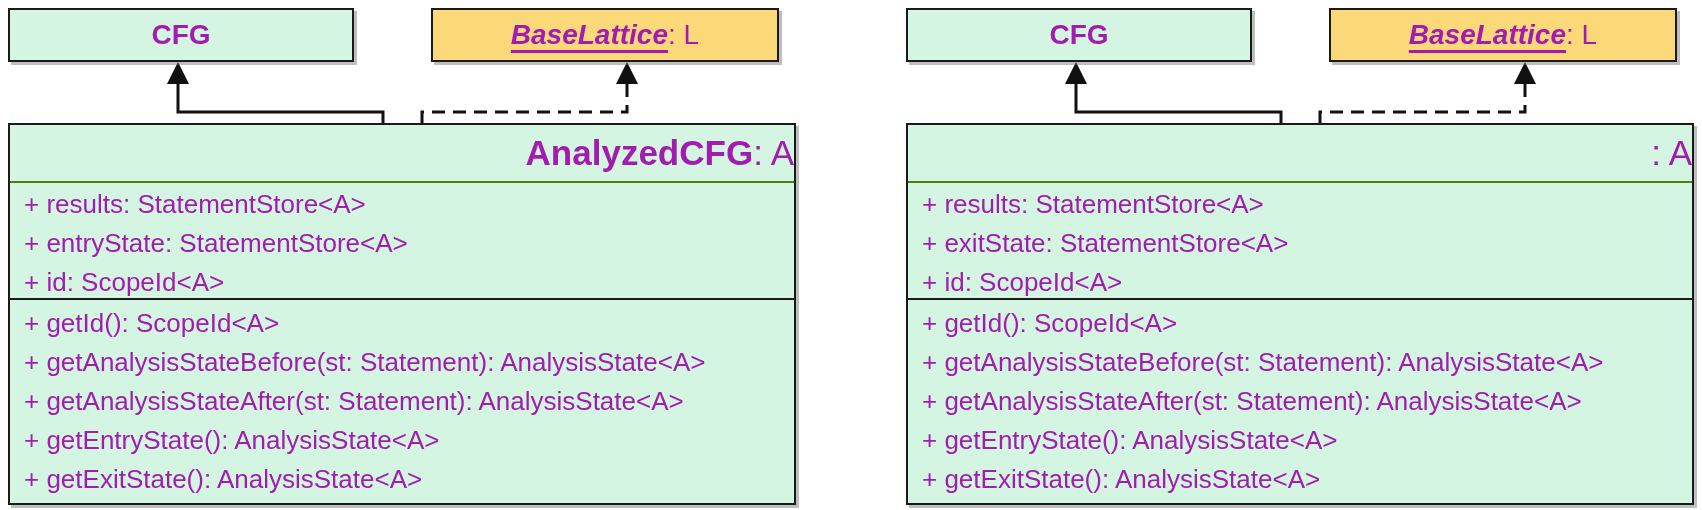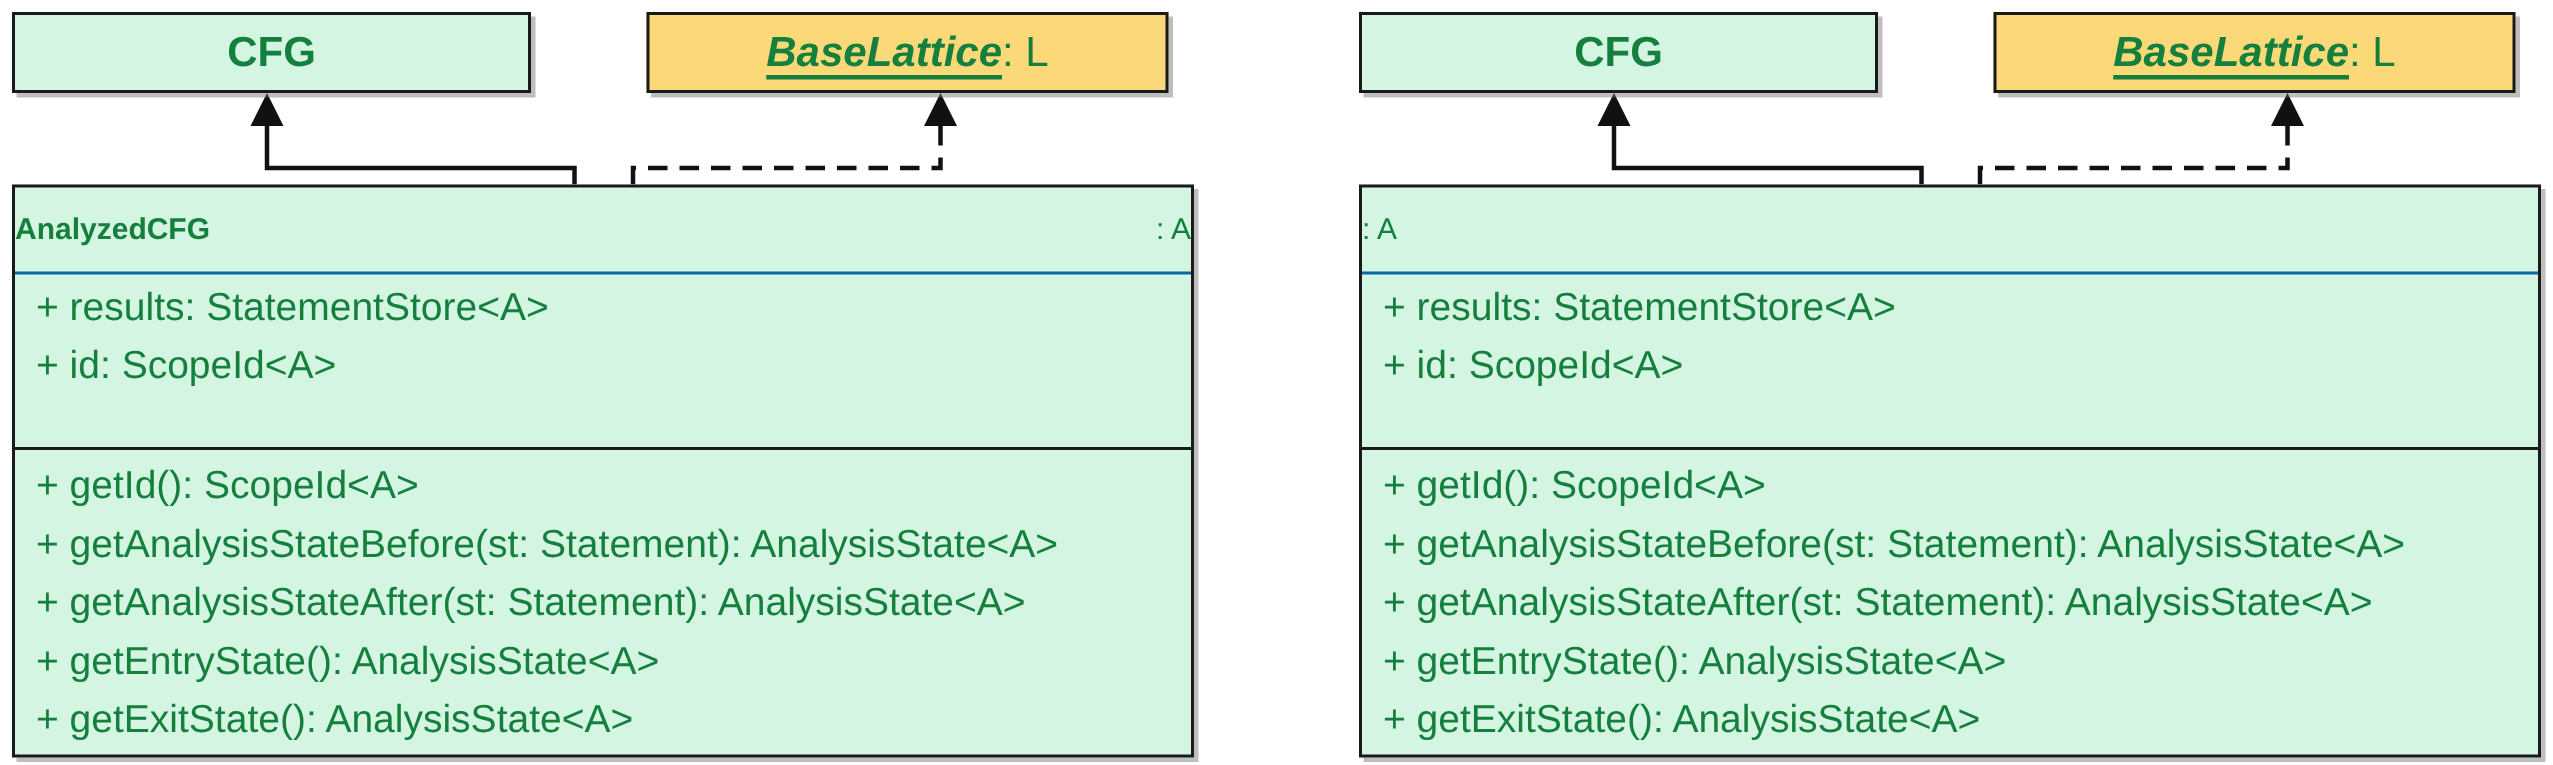--- a/index.html
+++ b/index.html
@@ -1,21 +1,21 @@
 <!DOCTYPE html>
 <html><head>
 <meta charset="utf-8">
 <style>
   html,body{margin:0;padding:0;background:#ffffff;}
   .canvas{
     position:relative;
     width:1702px;height:510px;
     background:#ffffff;
     font-family:"Liberation Sans","DejaVu Sans",sans-serif;
-    color:#15803d;
+    color:#a21caf;
     overflow:hidden;
   }
   .panel{position:absolute;top:0;width:796px;height:510px;}
   .panel.left{left:8px;}
   .panel.right{left:906px;}
 
   .connectors{position:absolute;left:0;top:0;width:796px;height:125px;}
 
   .parent-box{
     position:absolute;top:8px;height:54px;
@@ -37,23 +37,23 @@
 
   .class-box{
     position:absolute;left:0;top:123px;width:788px;height:382px;
     box-sizing:border-box;
     border:2px solid #1a1a1a;
     background:#d5f5e3;
     box-shadow:3px 3px 0 rgba(110,110,110,0.45);
   }
   .class-title{
     box-sizing:border-box;height:58px;
-    border-bottom:2px solid #0369a1;
-    display:flex;align-items:center;justify-content:space-between;
-    font-size:20px;
+    border-bottom:2px solid #4d7c0f;
+    display:flex;align-items:center;justify-content:flex-end;
+    font-size:35px;
   }
   .compartment{box-sizing:border-box;padding:2px 0 12px 14px;}
   .compartment.attrs{height:117px;border-bottom:2px solid #1a1a1a;}
   .compartment.methods{height:190px;padding-top:4px;}
   .member-row{
     height:39px;line-height:39px;
     font-size:26px;white-space:nowrap;
   }
 </style>
 </head>
@@ -78,20 +78,21 @@
         <span> : L</span>
     </div>
 
     <div class="class-box">
       <div class="class-title">
         <span class="bold">AnalyzedCFG</span>
           <span>: A</span>
       </div>
       <div class="compartment attrs">
         <div class="member-row">+ results: StatementStore&lt;A&gt;</div>
+        <div class="member-row">+ entryState: StatementStore&lt;A&gt;</div>
         <div class="member-row">+ id: ScopeId&lt;A&gt;</div>
       </div>
       <div class="compartment methods">
         <div class="member-row">+ getId(): ScopeId&lt;A&gt;</div>
         <div class="member-row">+ getAnalysisStateBefore(st: Statement): AnalysisState&lt;A&gt;</div>
         <div class="member-row">+ getAnalysisStateAfter(st: Statement): AnalysisState&lt;A&gt;</div>
         <div class="member-row">+ getEntryState(): AnalysisState&lt;A&gt;</div>
         <div class="member-row">+ getExitState(): AnalysisState&lt;A&gt;</div>
       </div>
     </div>
@@ -113,20 +114,21 @@
       <span class="iface-name">BaseLattice</span>
         <span> : L</span>
     </div>
 
     <div class="class-box">
       <div class="class-title">
           <span>: A</span>
       </div>
       <div class="compartment attrs">
         <div class="member-row">+ results: StatementStore&lt;A&gt;</div>
+        <div class="member-row">+ exitState: StatementStore&lt;A&gt;</div>
         <div class="member-row">+ id: ScopeId&lt;A&gt;</div>
       </div>
       <div class="compartment methods">
         <div class="member-row">+ getId(): ScopeId&lt;A&gt;</div>
         <div class="member-row">+ getAnalysisStateBefore(st: Statement): AnalysisState&lt;A&gt;</div>
         <div class="member-row">+ getAnalysisStateAfter(st: Statement): AnalysisState&lt;A&gt;</div>
         <div class="member-row">+ getEntryState(): AnalysisState&lt;A&gt;</div>
         <div class="member-row">+ getExitState(): AnalysisState&lt;A&gt;</div>
       </div>
     </div>

